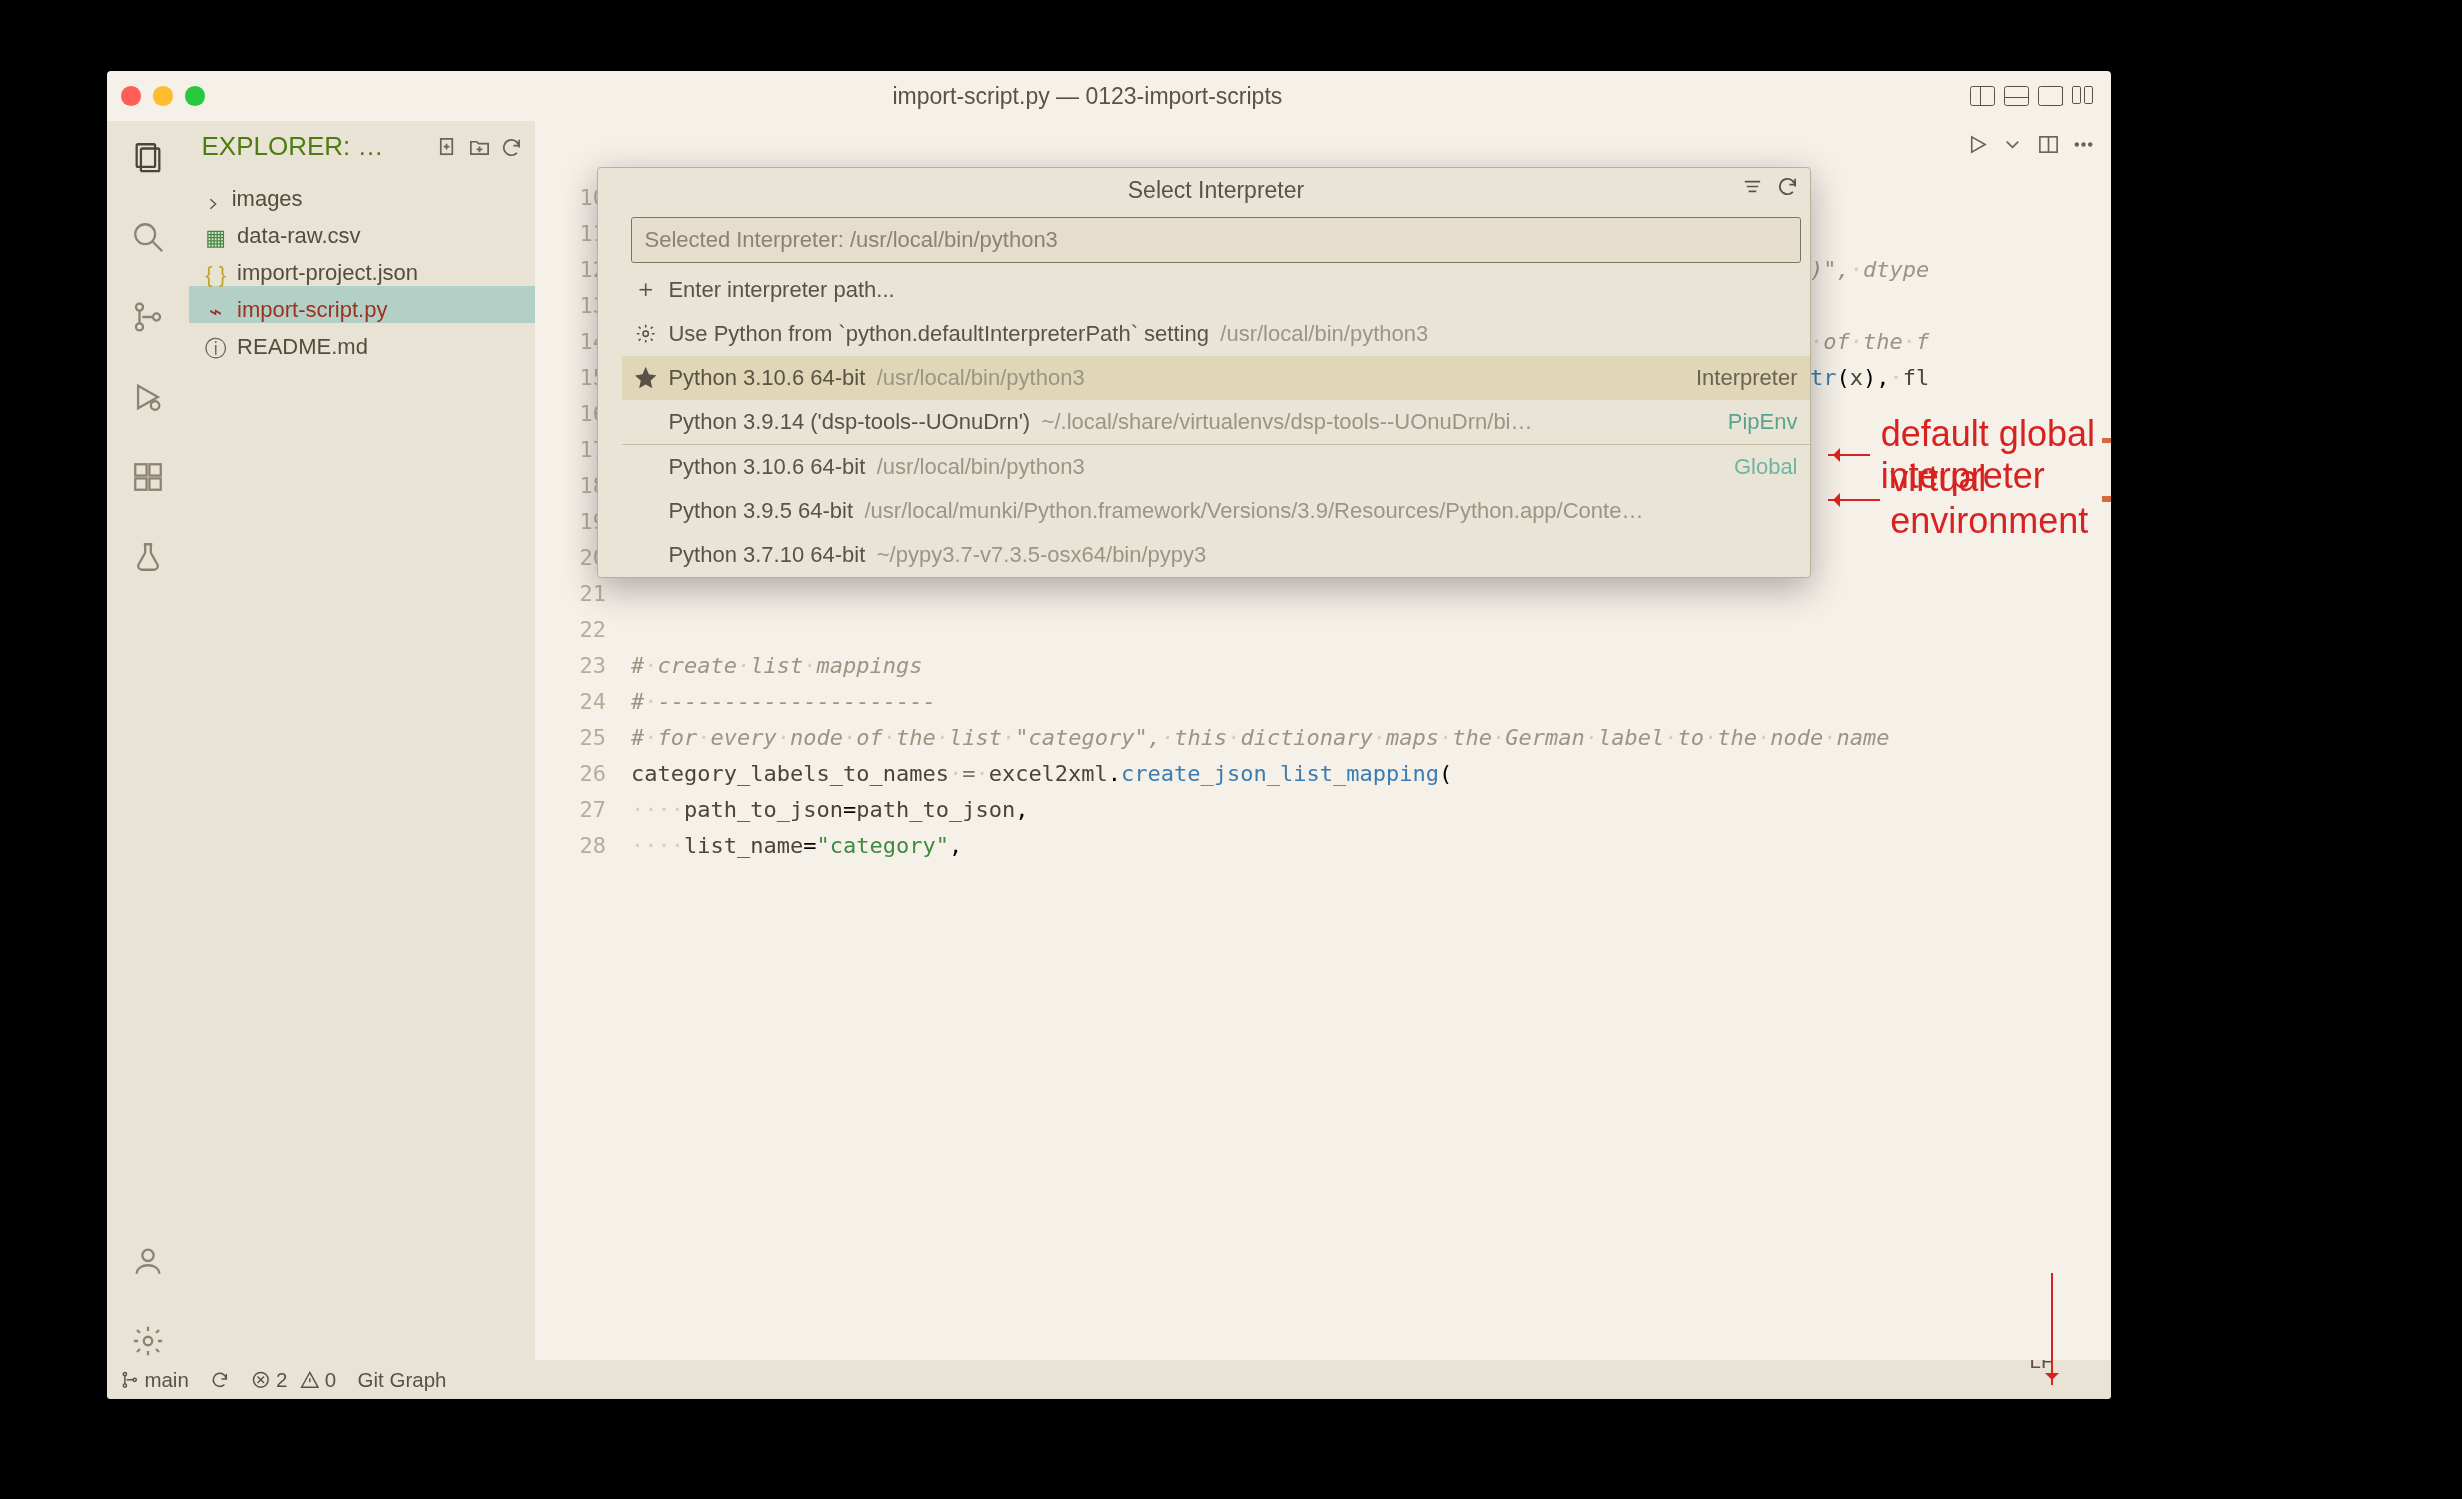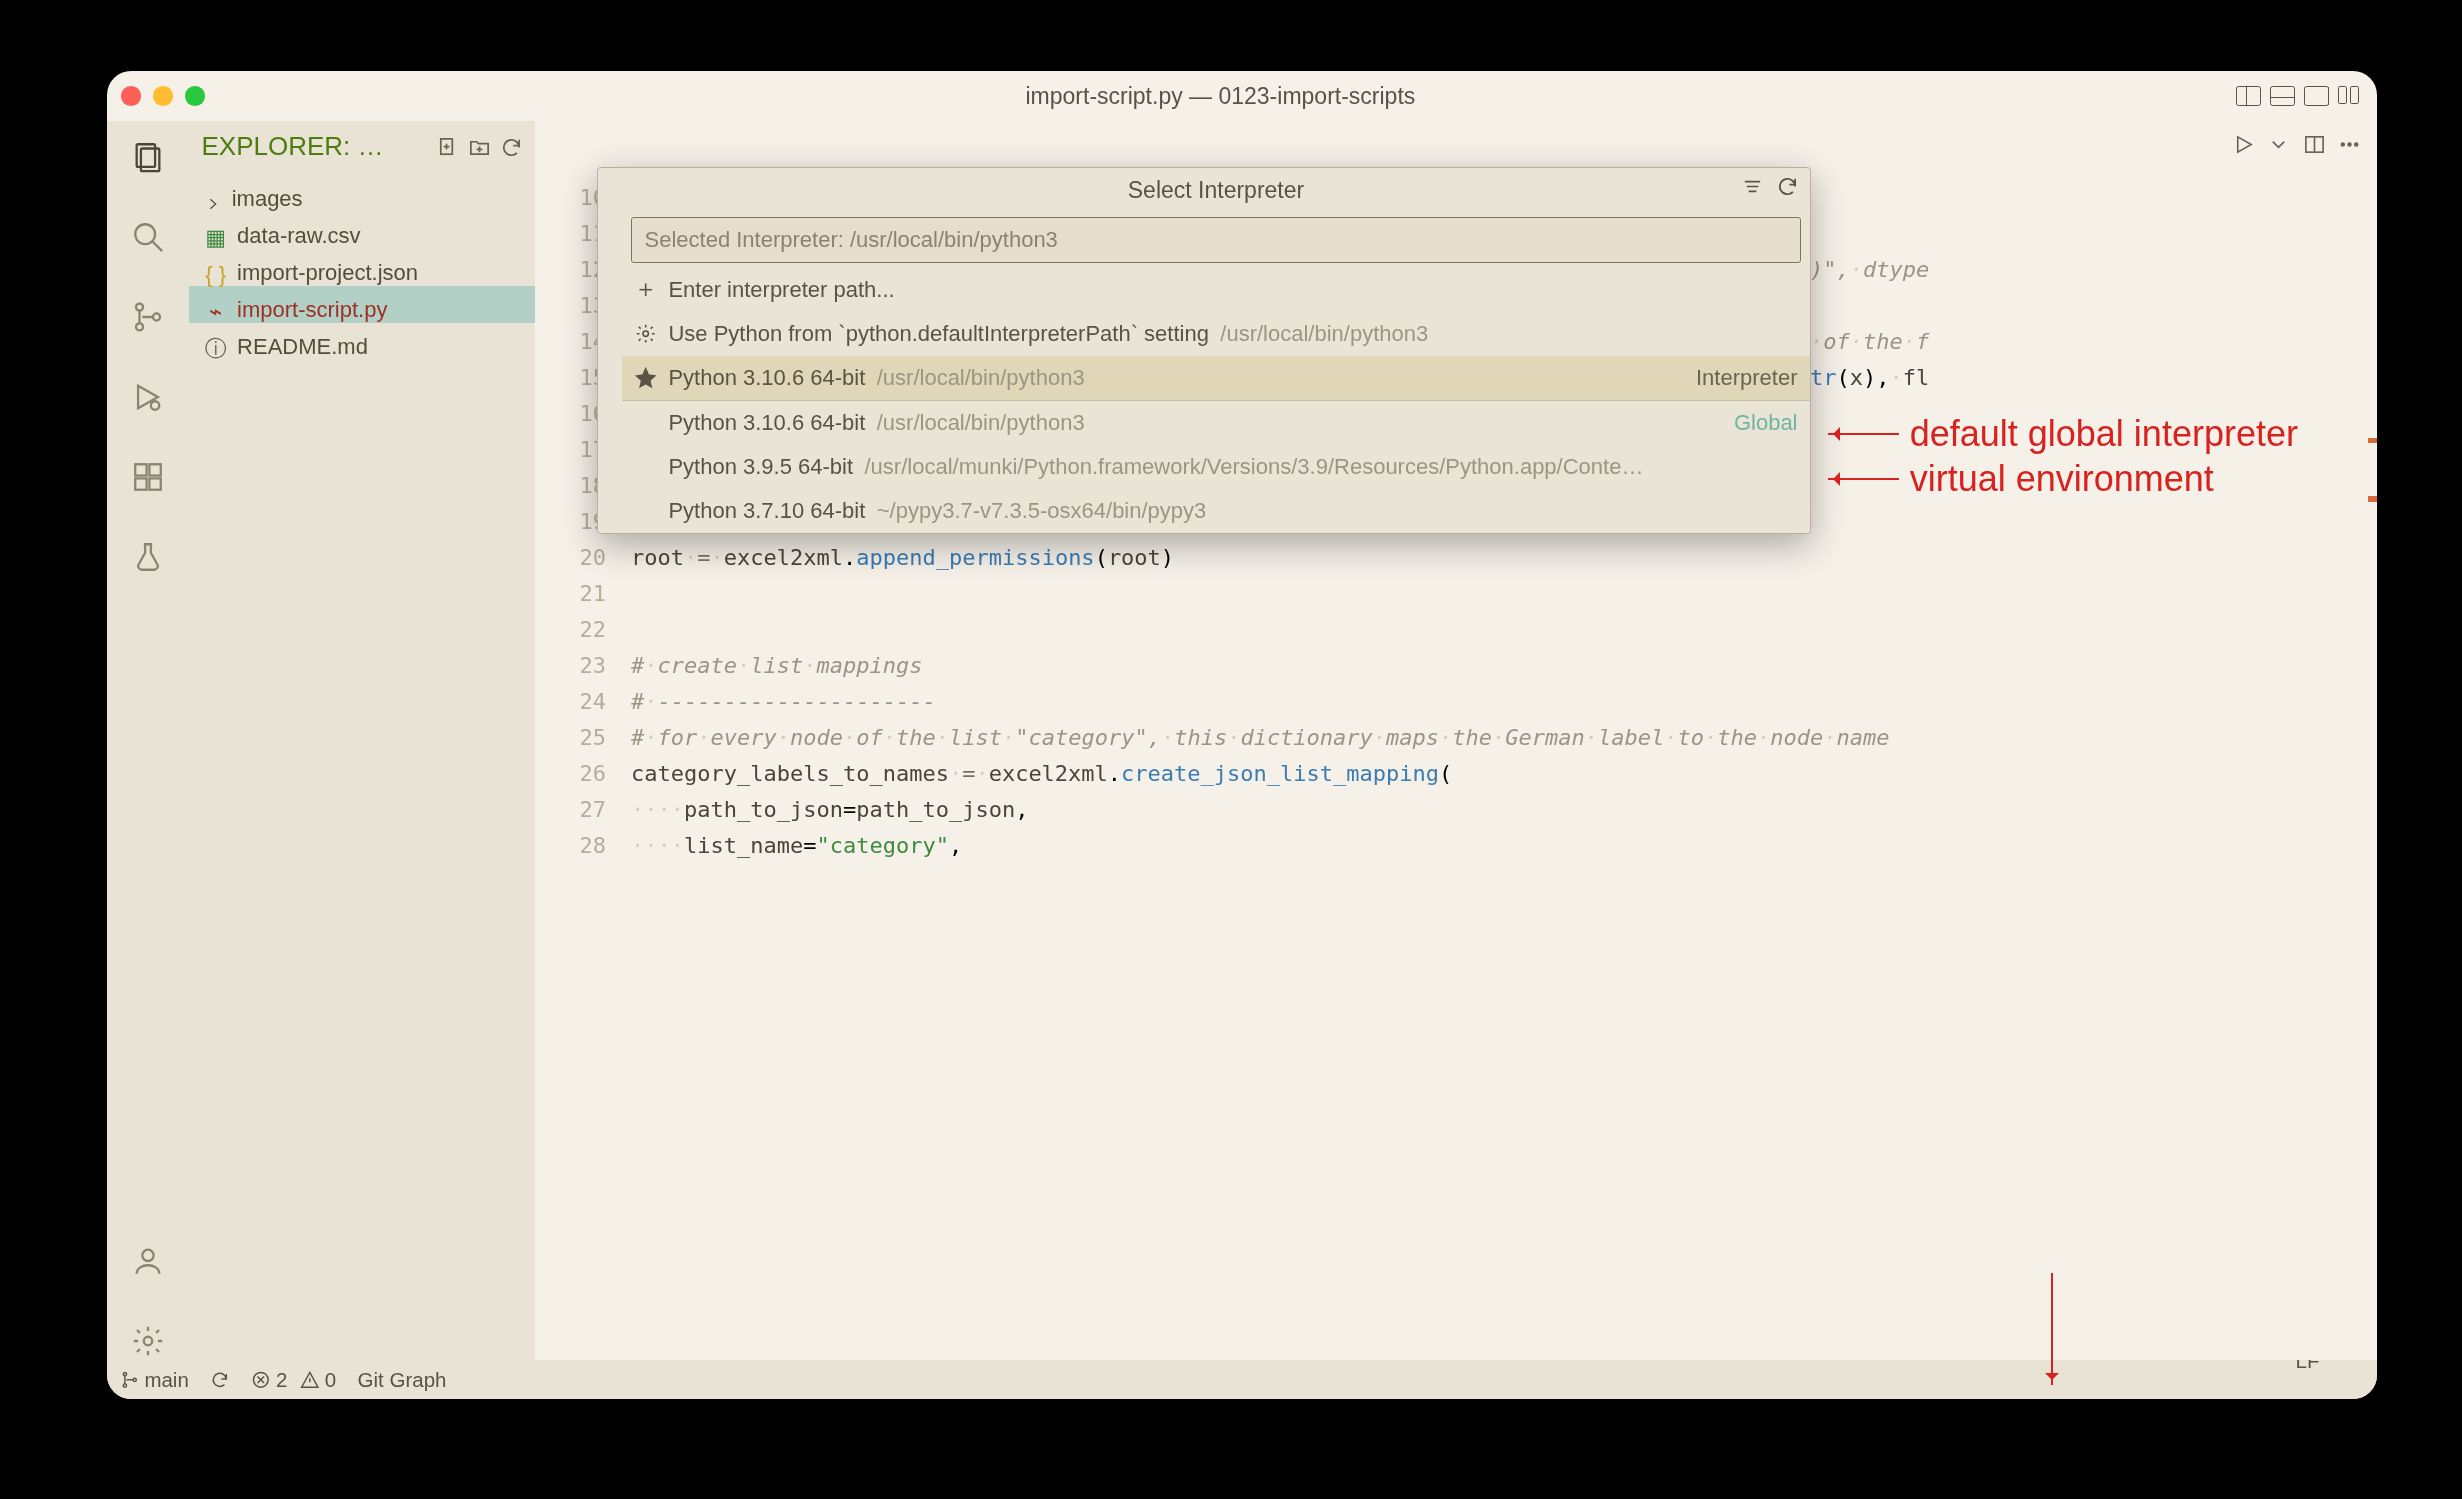--- a/index.html
+++ b/index.html
@@ -1,20 +1,20 @@
 <!DOCTYPE html>
 <html style="font-size:14.3px"><head>
 <meta charset="utf-8">
 <style>
   * { box-sizing: border-box; margin: 0; padding: 0; }
   html, body { width: 100%; height: 100%; background: #000; font-family: -apple-system, BlinkMacSystemFont, "Segoe UI", sans-serif; }
   .stage { width: 2462px; height: 1500px; background:#000; position:relative; transform-origin: top left; }
   .window {
-    position:absolute; left:107px; top:71px; width:2270px; height:1328px;
-    background:#f5f0e8; border-radius:24px; overflow:hidden;
+    position:absolute; left:107px; top:71px; width:2004px; height:1328px;
+    background:#f5f0e8; border-radius:4px; overflow:hidden;
     box-shadow:0 27px 71px rgba(0,0,0,0.55);
     display:flex; flex-direction:column;
   }
   
   .titlebar { height:50px; display:flex; align-items:center; padding:0 14.3px; }
   .traffic { display:flex; gap:12.5px; align-items:center; }
   .tl { width:19.6px; height:19.6px; border-radius:50%; }
   .tl.red{background:#ff5f57;} .tl.yellow{background:#febc2e;} .tl.green{background:#28c840;}
   .title { flex:1; text-align:center; font-size:23px; color:#5a5345; font-weight:500; }
   .title-right { display:flex; gap:9px; }
@@ -282,20 +282,25 @@
                 </svg></span>
               <span class="main">Use Python from `python.defaultInterpreterPath` setting<span class="path">  /usr/local/bin/python3</span></span>
             </div>
             <div class="qp-row rec">
               <span class="qicon star"><svg viewBox="0 0 24 24">
                   <path d="M12 2l2.9 6.9L22 10l-5.5 5 1.6 7L12 18.5 5.9 22l1.6-7L2 10l7.1-1.1z"></path>
                 </svg></span>
               <span class="main">Python 3.10.6 64-bit<span class="path">  /usr/local/bin/python3</span></span>
               <span class="tag">Interpreter</span>
             </div>
+            <div class="qp-row pip">
+              <span class="qicon"></span>
+              <span class="main">Python 3.9.14 ('dsp-tools--UOnuDrn')<span class="path">  ~/.local/share/virtualenvs/dsp-tools--UOnuDrn/bi…</span></span>
+              <span class="tag">PipEnv</span>
+            </div>
             <div class="qp-separator"></div>
             <div class="qp-row glob">
               <span class="qicon"></span>
               <span class="main">Python 3.10.6 64-bit<span class="path">  /usr/local/bin/python3</span></span>
               <span class="tag">Global</span>
             </div>
             <div class="qp-row">
               <span class="qicon"></span>
               <span class="main">Python 3.9.5 64-bit<span class="path">  /usr/local/munki/Python.framework/Versions/3.9/Resources/Python.app/Conte…</span></span>
             </div>

